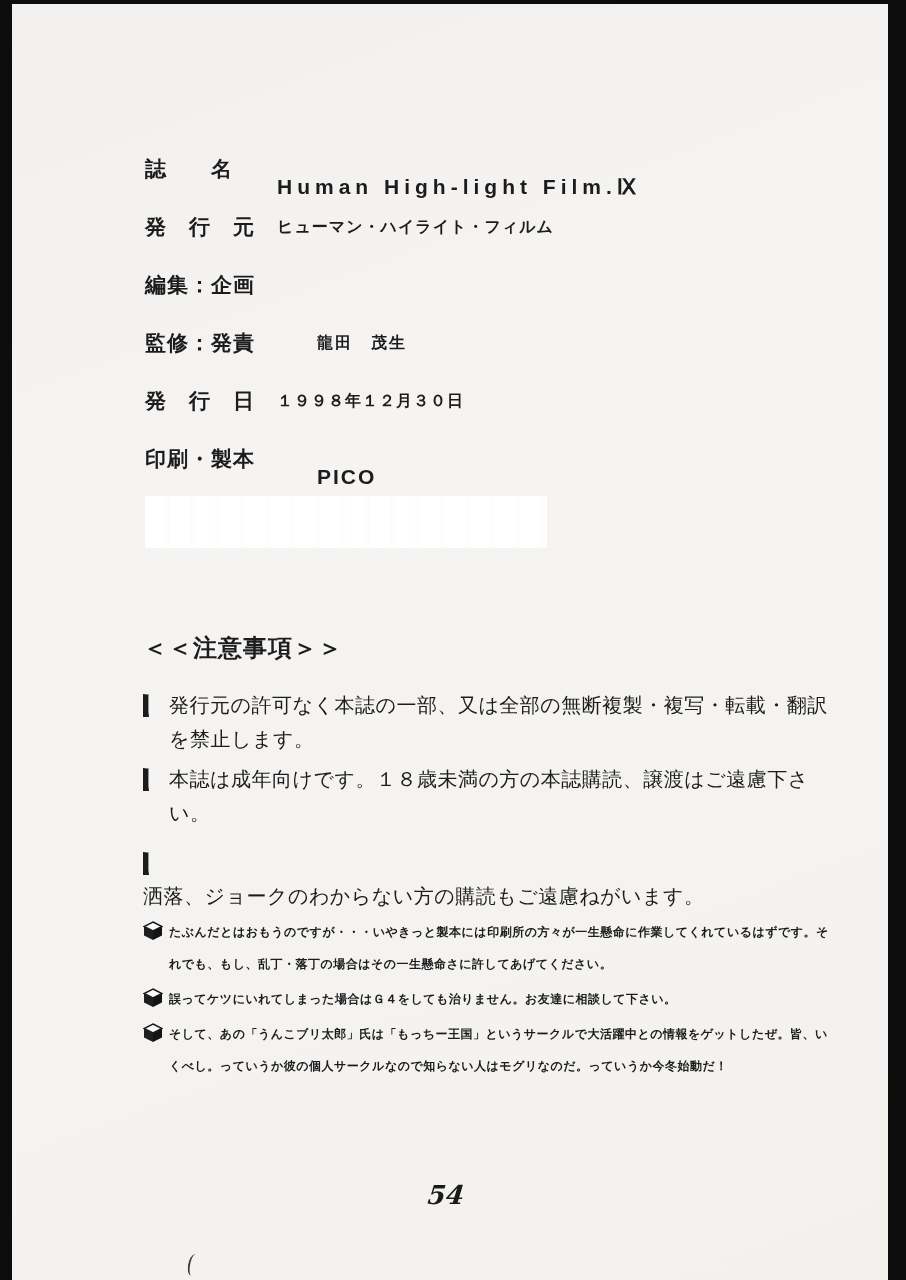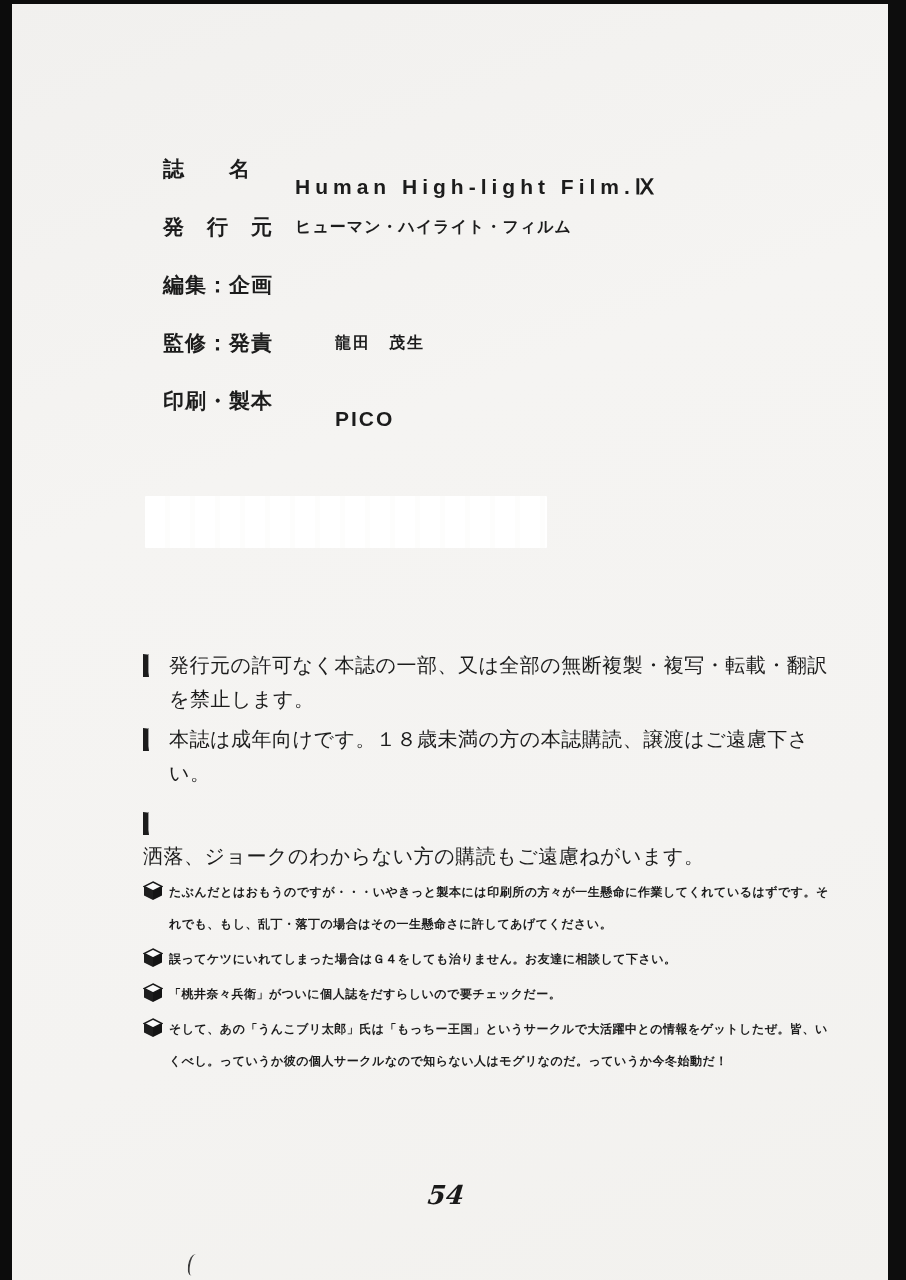--- a/index.html
+++ b/index.html
@@ -11,21 +11,21 @@
     overflow:hidden;
     font-family:"Liberation Sans",sans-serif;
     color:#1c1c1c;
   }
   
   .edge-top{position:absolute;left:0;top:0;width:906px;height:4px;background:#0c0c0c;}
   .edge-left{position:absolute;left:0;top:0;width:12px;height:1280px;background:#0c0c0c;}
   .edge-right{position:absolute;left:888px;top:0;width:18px;height:1280px;background:#0d0d0d;}
 
   
-  .colophon{position:absolute;left:163px;top:140px;width:640px;}
+  .colophon{position:absolute;left:145px;top:140px;width:640px;}
   .colo-row{display:flex;align-items:center;height:58px;}
   .colo-label{
     width:132px;flex:0 0 132px;
     font-size:21px;font-weight:bold;letter-spacing:1px;white-space:nowrap;
   }
   .colo-value{font-size:16px;white-space:nowrap;}
   .v-latin{font-size:21px;letter-spacing:5px;font-weight:bold;margin-top:36px;}
   .v-kana{letter-spacing:1px;font-weight:bold;}
   .v-date{letter-spacing:1px;font-weight:bold;}
   .v-indent{padding-left:40px;font-weight:bold;letter-spacing:2px;}
@@ -47,21 +47,21 @@
   .notice .bullet-cell{flex:0 0 26px;width:26px;padding-top:7px;}
   .notice-text{width:660px;}
   .notice.serif .notice-text{
     font-family:"Liberation Serif",serif;
     font-size:20px;line-height:34px;letter-spacing:0.5px;
   }
   .notice.gothic .notice-text{
     font-family:"Liberation Sans",sans-serif;
     font-weight:bold;font-size:12px;line-height:32px;letter-spacing:0.5px;
   }
-  .mt-lg{margin-top:16px;}
+  .mt-lg{margin-top:24px;}
   .mt-md{margin-top:16px;flex-direction:column;}
   .mt-sm{margin-top:6px;}
   .mt-xs{margin-top:3px;}
 
   
   .bullet-open{
     width:18px;height:14px;
     border-left:5px solid #1c1c1c;
     border-bottom:5px solid #1c1c1c;
     border-top:1px solid #9a9a9a;
@@ -105,28 +105,33 @@
       <span class="colo-value v-kana">ヒューマン・ハイライト・フィルム</span>
     </div>
     <div class="colo-row">
       <span class="colo-label">編集：企画</span>
     </div>
     <div class="colo-row">
       <span class="colo-label">監修：発責</span>
       <span class="colo-value v-indent">龍田　茂生</span>
     </div>
     <div class="colo-row">
+      <span class="colo-label">発　行　日</span>
+      <span class="colo-value v-date">１９９８年１２月３０日</span>
+    </div>
+    <div class="colo-row">
       <span class="colo-label">印刷・製本</span>
       <span class="colo-value v-latin v-indent">PICO</span>
     </div>
   </div>
 
   <div class="whiteout"></div>
 
   <div class="notices">
+    <h2 class="notices-heading">＜＜注意事項＞＞</h2>
 
     <div class="notice serif mt-lg">
       <span class="bullet-cell"><span class="bullet-open"></span></span>
       <span class="notice-text">発行元の許可なく本誌の一部、又は全部の無断複製・複写・転載・翻訳を禁止します。</span>
     </div>
 
     <div class="notice serif mt-sm">
       <span class="bullet-cell"><span class="bullet-open"></span></span>
       <span class="notice-text">本誌は成年向けです。１８歳未満の方の本誌購読、譲渡はご遠慮下さい。</span>
     </div>
@@ -151,30 +156,20 @@
       <span class="bullet-cell">
         <svg viewBox="0 0 20 20" width="20" height="20" aria-hidden="true">
           <polygon points="10,1 19,5.5 10,10 1,5.5" fill="#fafafa" stroke="#1a1a1a" stroke-width="1.5"></polygon>
           <polygon points="1,5.5 10,10 10,19 1,14.5" fill="#1e1e1e"></polygon>
           <polygon points="10,10 19,5.5 19,14.5 10,19" fill="#141414"></polygon>
         </svg>
       </span>
       <span class="notice-text">誤ってケツにいれてしまった場合はＧ４をしても治りません。お友達に相談して下さい。</span>
     </div>
 
-    <div class="notice gothic mt-xs">
-      <span class="bullet-cell">
-        <svg viewBox="0 0 20 20" width="20" height="20" aria-hidden="true">
-          <polygon points="10,1 19,5.5 10,10 1,5.5" fill="#fafafa" stroke="#1a1a1a" stroke-width="1.5"></polygon>
-          <polygon points="1,5.5 10,10 10,19 1,14.5" fill="#1e1e1e"></polygon>
-          <polygon points="10,10 19,5.5 19,14.5 10,19" fill="#141414"></polygon>
-        </svg>
-      </span>
-      <span class="notice-text">「桃井奈々兵衛」がついに個人誌をだすらしいので要チェックだー。</span>
-    </div>
 
     <div class="notice gothic mt-xs">
       <span class="bullet-cell">
         <svg viewBox="0 0 20 20" width="20" height="20" aria-hidden="true">
           <polygon points="10,1 19,5.5 10,10 1,5.5" fill="#fafafa" stroke="#1a1a1a" stroke-width="1.5"></polygon>
           <polygon points="1,5.5 10,10 10,19 1,14.5" fill="#1e1e1e"></polygon>
           <polygon points="10,10 19,5.5 19,14.5 10,19" fill="#141414"></polygon>
         </svg>
       </span>
       <span class="notice-text">そして、あの「うんこブリ太郎」氏は「もっちー王国」というサークルで大活躍中との情報をゲットしたぜ。皆、いくべし。っていうか彼の個人サークルなので知らない人はモグリなのだ。っていうか今冬始動だ！</span>

